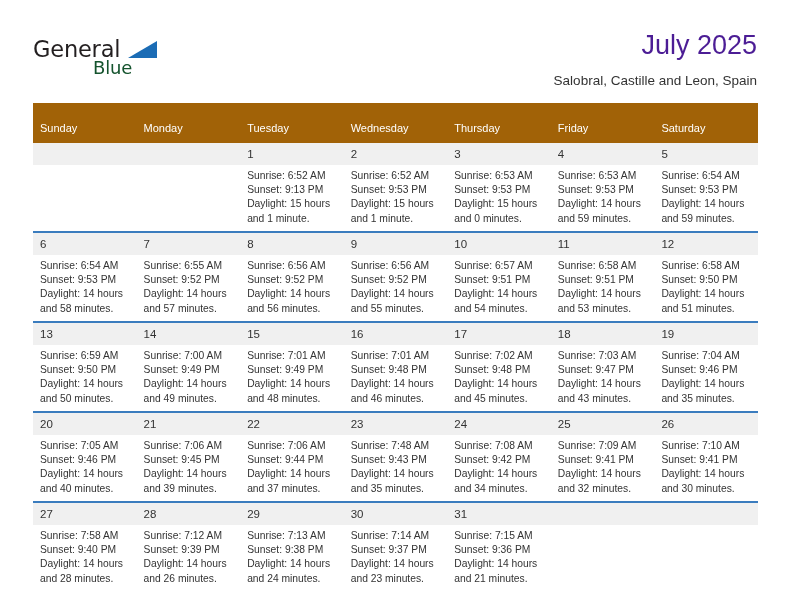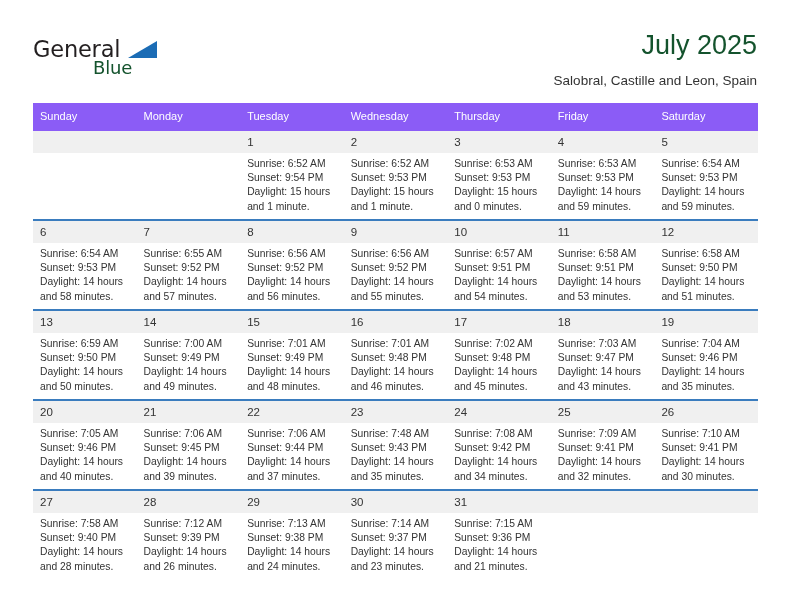--- a/index.html
+++ b/index.html
@@ -67,21 +67,21 @@
     font-weight: 400;
   }
   .title-block {
     position: absolute;
     right: 0;
     top: 0;
     text-align: right;
   }
   .month-title {
     font-size: 27px;
-    color: #14532d;
+    color: #4c1d95;
     font-weight: 400;
     line-height: 34px;
     white-space: nowrap;
   }
   .location-title {
     font-size: 13.5px;
     color: #333333;
     font-weight: 400;
     line-height: 22px;
     margin-top: 8px;
@@ -91,26 +91,26 @@
   
   .calendar {
     position: absolute;
     left: 33px;
     top: 103px;
     width: 725px;
     border-collapse: collapse;
     table-layout: fixed;
   }
   .calendar th {
-    background: #8b5cf6;
+    background: #a16207;
     color: #ffffff;
     font-size: 11px;
     font-weight: normal;
     text-align: left;
-    padding: 3px 0 5px 7px;
+    padding: 15px 0 5px 7px;
     height: 20px;
     border: none;
   }
   .calendar td {
     vertical-align: top;
     padding: 0;
     border: none;
     border-top: 2px solid #3a7cbe;
     height: 88px;
     background: #ffffff;
@@ -179,21 +179,21 @@
           <td class="empty">
             <div class="daynum"></div>
           </td>
           <td class="empty">
             <div class="daynum"></div>
           </td>
           <td>
             <div class="daynum">1</div>
             <div class="details">
               <div>Sunrise: 6:52 AM</div>
-              <div>Sunset: 9:54 PM</div>
+              <div>Sunset: 9:13 PM</div>
               <div class="dl">Daylight: 15 hours and 1 minute.</div>
             </div>
           </td>
           <td>
             <div class="daynum">2</div>
             <div class="details">
               <div>Sunrise: 6:52 AM</div>
               <div>Sunset: 9:53 PM</div>
               <div class="dl">Daylight: 15 hours and 1 minute.</div>
             </div>

